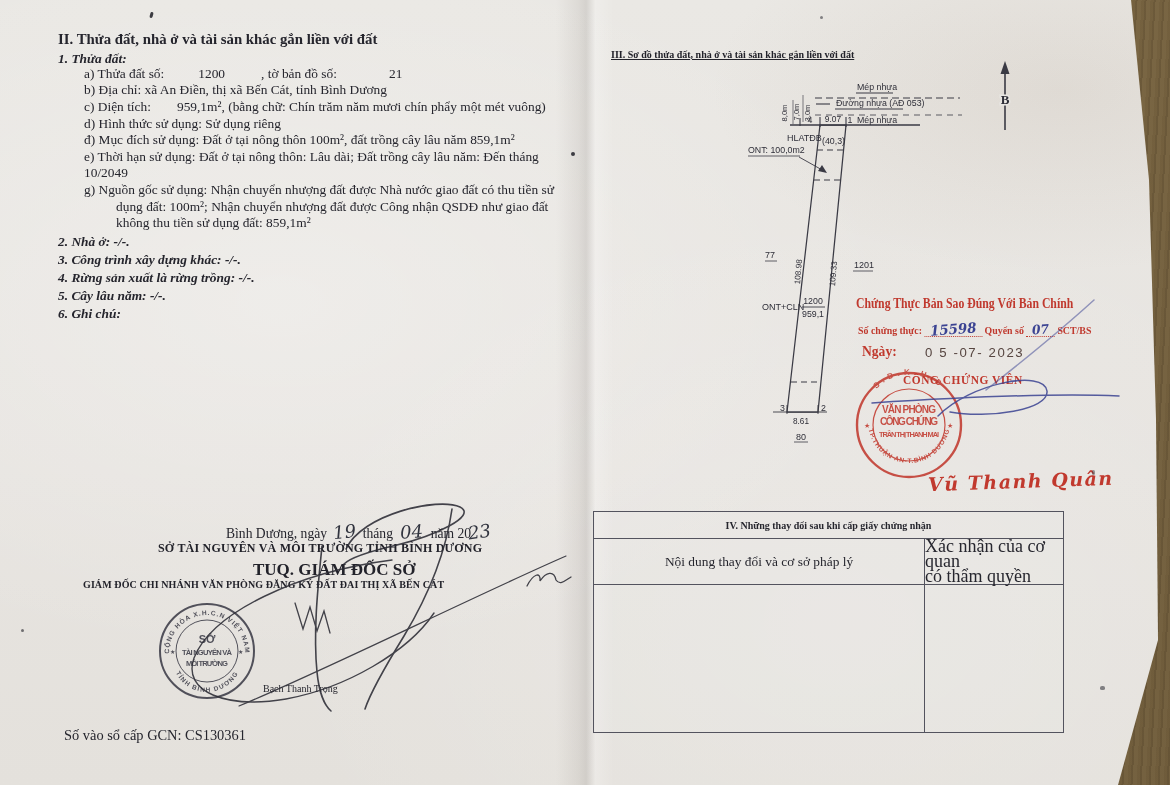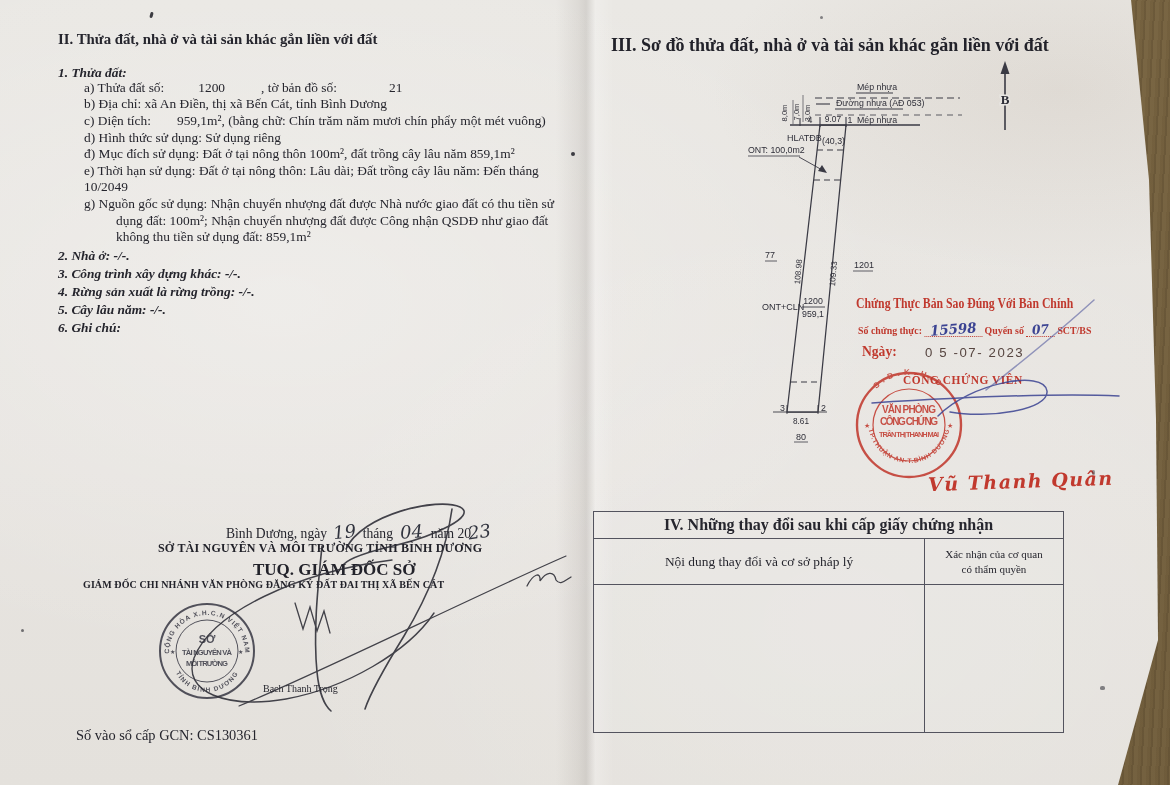--- a/index.html
+++ b/index.html
@@ -14,57 +14,57 @@
       radial-gradient(900px 520px at 280px 300px, rgba(255,255,255,.28), rgba(255,255,255,0) 70%),
       radial-gradient(820px 600px at 840px 620px, rgba(255,255,255,.16), rgba(255,255,255,0) 72%),
       radial-gradient(500px 260px at 1060px 90px, rgba(160,140,120,.14), rgba(0,0,0,0) 70%),
       linear-gradient(180deg,#eae8e4 0%,#e7e4e0 60%,#e4e1dc 100%);}
   .fold{position:absolute;left:556px;top:0;width:58px;height:785px;pointer-events:none;
     background:linear-gradient(90deg,rgba(0,0,0,0) 0%,rgba(110,100,92,.10) 38%,rgba(70,62,56,.13) 52%,rgba(255,255,255,.22) 68%,rgba(0,0,0,0) 100%);}
   .ser{font-family:"Liberation Serif","DejaVu Serif",serif;}
   .abs{position:absolute;}
   
   .sec2{position:absolute;left:58px;top:31px;width:516px;font-size:13.4px;line-height:16.6px;color:#25252d;}
-  .sec2 .h{font-weight:bold;font-size:14.8px;margin-bottom:17px;}
+  .sec2 .h{font-weight:bold;font-size:14.8px;margin-bottom:3px;}
   .l-num{font-weight:bold;font-style:italic;line-height:15.3px;margin-top:2.5px;}
   .l-abc{padding-left:26px;}
   .l-c1{padding-left:26px;}
   .l-c2{padding-left:58px;}
   .l-note{padding-left:18px;line-height:14.7px;}
   .notes{margin-top:3px;}
   .gapA{display:inline-block;width:34px;}
   .gapB{display:inline-block;width:36px;}
   .gapC{display:inline-block;width:52px;}
   .gapD{display:inline-block;width:26px;}
   
   .hw{font-family:"DejaVu Serif",serif;font-style:italic;color:#31343f;display:inline-block;}
   .hw-blue{font-family:"DejaVu Serif",serif;font-style:italic;color:#3b4392;display:inline-block;}
   
   .dateline{position:absolute;left:226px;top:521px;font-size:13.6px;color:#25252d;white-space:nowrap;}
   .orgline{position:absolute;left:158px;top:541px;font-size:12px;font-weight:bold;color:#22222a;white-space:nowrap;letter-spacing:.2px;}
   .tuqline{position:absolute;left:253px;top:560px;font-size:17px;font-weight:bold;color:#22222a;white-space:nowrap;}
   .dirline{position:absolute;left:83px;top:579px;font-size:10px;font-weight:bold;color:#22222a;white-space:nowrap;letter-spacing:.1px;}
   .signer{position:absolute;left:263px;top:676px;font-size:10px;color:#25252d;margin-top:7px;}
-  .registry{position:absolute;left:76px;top:727px;font-size:14.4px;color:#25252d;}
-  
-  .sec3title{position:absolute;left:611px;top:35px;font-size:18px;font-weight:bold;color:#22222a;white-space:nowrap;}
+  .registry{position:absolute;left:64px;top:727px;font-size:14.4px;color:#25252d;}
+  
+  .sec3title{position:absolute;left:611px;top:49px;font-size:10px;font-weight:bold;color:#22222a;white-space:nowrap;text-decoration:underline;}
   .cert1{position:absolute;left:856px;top:296px;font-size:14px;font-weight:bold;color:#c0392e;white-space:nowrap;transform:scaleX(.84);transform-origin:left center;}
   .cert2{position:absolute;left:858px;top:321px;font-size:10.4px;font-weight:bold;color:#c0392e;white-space:nowrap;transform:scaleX(.95);transform-origin:left center;}
   .cert2 .dots{border-bottom:1px dotted #c0392e;padding:0 6px;}
   .certdate-label{position:absolute;left:862px;top:344px;font-size:13.6px;font-weight:bold;color:#c0392e;}
   .certdate{position:absolute;left:925px;top:345px;font-size:13.2px;font-weight:normal;color:#564540;letter-spacing:1.6px;font-family:"Liberation Sans",sans-serif;}
   .notaryrole{position:absolute;left:903px;top:373px;font-size:12.4px;font-weight:bold;color:#c0392e;letter-spacing:.6px;white-space:nowrap;transform:scaleX(.92);transform-origin:left center;}
   .redsig{position:absolute;left:928px;top:470px;font-size:19px;font-style:italic;font-weight:bold;color:#c1392e;letter-spacing:1.5px;font-family:"DejaVu Serif",serif;transform:rotate(-2deg);white-space:nowrap;}
   
   .table4{position:absolute;left:593px;top:511px;width:469px;height:220px;display:grid;
     grid-template-columns:331px 1fr;grid-template-rows:27px 46px 1fr;
     border:1px solid #53535e;color:#26262e;background:rgba(255,255,255,.04);}
-  .t4-title{grid-column:1/3;display:flex;align-items:center;justify-content:center;font-weight:bold;font-size:16px;border-bottom:1px solid #53535e;}
+  .t4-title{grid-column:1/3;display:flex;align-items:center;justify-content:center;font-weight:bold;font-size:10px;border-bottom:1px solid #53535e;}
   .t4-h1{border-right:1px solid #53535e;border-bottom:1px solid #53535e;display:flex;align-items:center;justify-content:center;font-size:13.4px;}
-  .t4-h2{border-bottom:1px solid #53535e;display:flex;flex-direction:column;align-items:center;justify-content:center;font-size:11px;line-height:15px;}
+  .t4-h2{border-bottom:1px solid #53535e;display:flex;flex-direction:column;justify-content:center;font-size:18px;line-height:15px;}
   .t4-b1{border-right:1px solid #53535e;}
   .svgover{position:absolute;inset:0;pointer-events:none;}
   .spk{position:absolute;background:#3c3c42;border-radius:50%;}
 </style>
 </head>
 <body>
 
 <div class="canvas">
   <div class="paper"></div>
   <div class="fold"></div>

